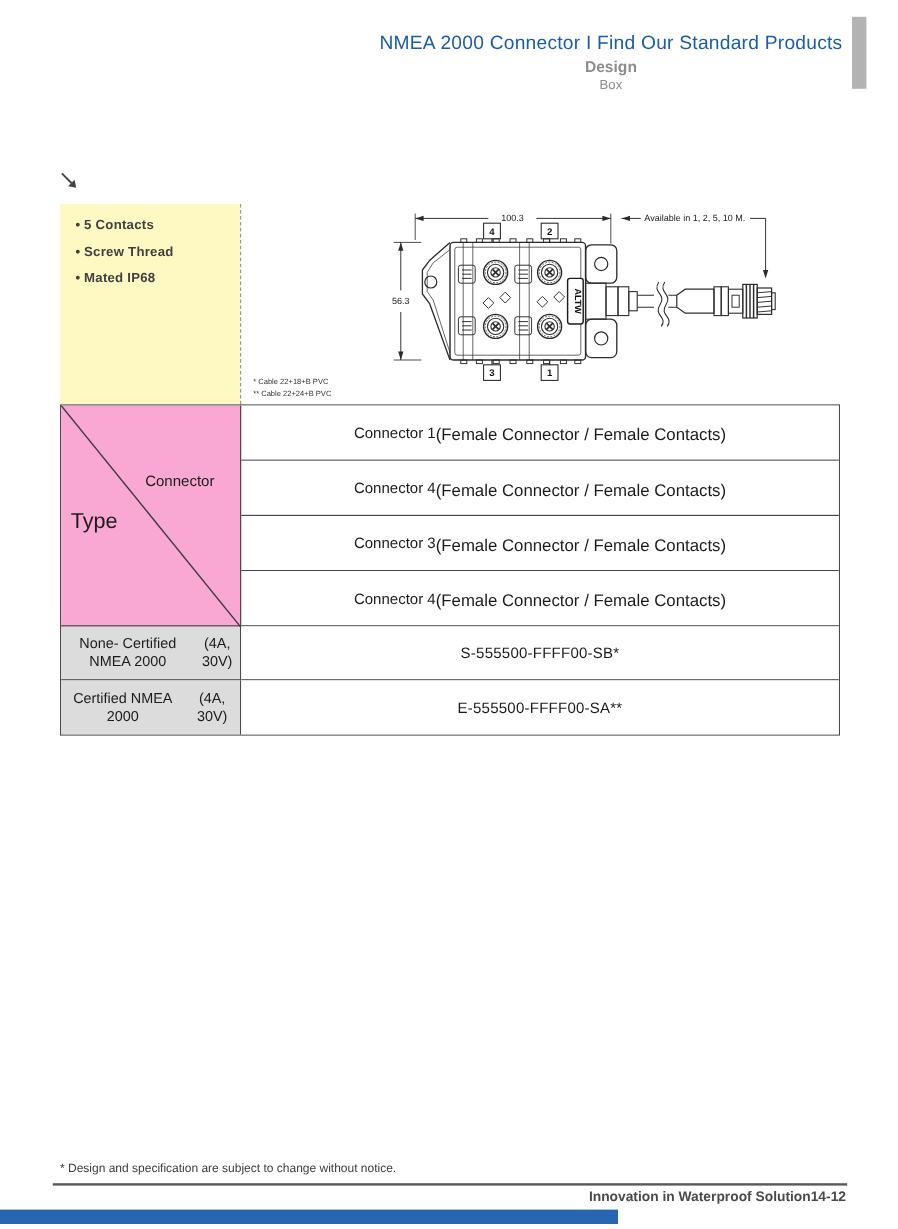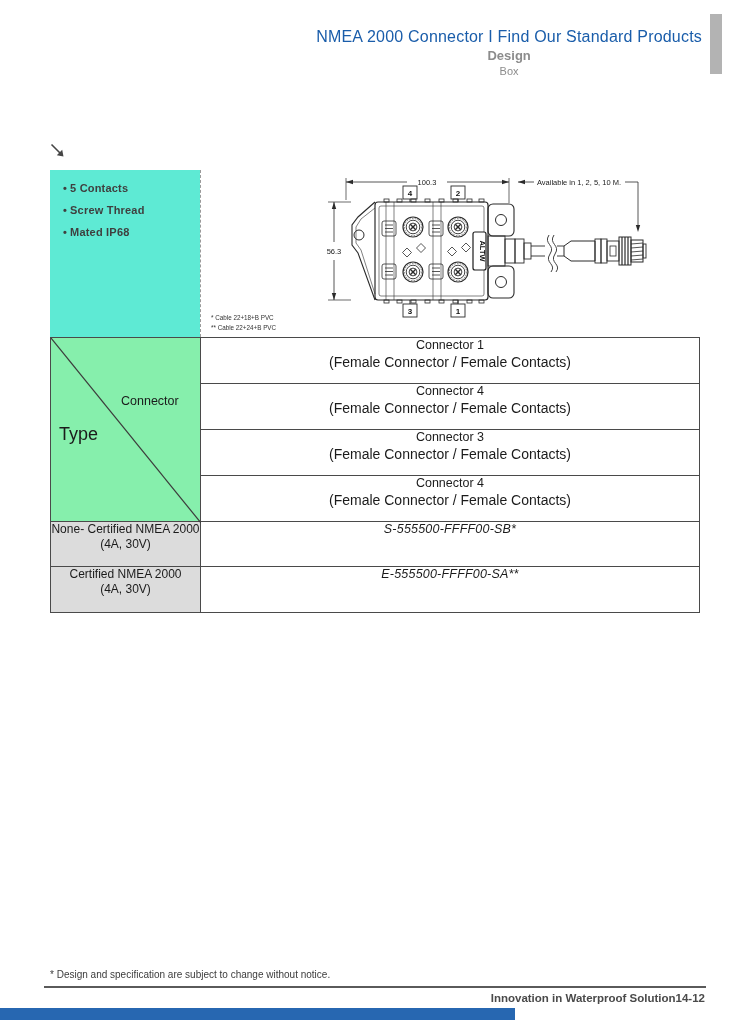--- a/index.html
+++ b/index.html
@@ -13,42 +13,42 @@
   .header-sub2 { color:#8c8c8c; font-size:11px; margin-top:2px; }
   .header-bar { position:absolute; left:710px; top:14px; width:12px; height:60px; background:#b3b3b3; }
 
   
   .breadcrumb { position:absolute; left:50px; top:143px; display:flex; align-items:center; gap:9px;
     font-family:"Liberation Serif", serif; font-weight:bold; font-size:18px; color:#454545; }
   .breadcrumb svg { display:block; }
 
   
   .top-panel { position:absolute; left:50px; top:170px; width:650px; height:167px; display:flex; }
-  .features-cell { width:150px; height:100%; background:#5eead4; padding:12px 10px 0 13px; }
+  .features-cell { width:150px; height:100%; background:#fef9c3; padding:12px 10px 0 13px; }
   .feature { font-size:11px; font-weight:bold; color:#3f3f3f; margin-bottom:10px; letter-spacing:.2px; }
   .feature .bullet { margin-right:3px; }
   .diagram-cell { width:500px; height:100%; border-left:1px dashed #9a9a9a; position:relative; }
   .dim-text { font-size:7.5px; fill:#222; font-family:"Liberation Sans", sans-serif; }
   .note-text { font-size:6.3px; fill:#333; font-family:"Liberation Sans", sans-serif; }
   .port-text { font-size:8px; fill:#111; font-weight:bold; font-family:"Liberation Sans", sans-serif; }
 
   
   .spec-table { position:absolute; left:50px; top:337px; width:650px; border:1px solid #4a4a4a;
     display:grid; grid-template-columns:150px 1fr; grid-template-rows:46px 46px 46px 46px 45px 45px; }
-  .cell { border-bottom:1px solid #4a4a4a; display:flex; flex-direction:column; justify-content:flex-start; align-items:center; text-align:center; color:#1b1b1b; }
+  .cell { border-bottom:1px solid #4a4a4a; display:flex; flex-direction:row; justify-content:center; align-items:center; text-align:center; color:#1b1b1b; }
   .cell.last { border-bottom:none; }
-  .corner-cell { grid-column:1; grid-row:1 / 5; position:relative; background:#86efac; border-right:1px solid #4a4a4a; border-bottom:1px solid #4a4a4a; }
+  .corner-cell { grid-column:1; grid-row:1 / 5; position:relative; background:#f9a8d4; border-right:1px solid #4a4a4a; border-bottom:1px solid #4a4a4a; }
   .corner-cell svg { position:absolute; inset:0; }
   .corner-top { position:absolute; left:70px; top:56px; font-size:12.5px; color:#1b1b1b; }
   .corner-bottom { position:absolute; left:8px; top:86px; font-size:18px; color:#1b1b1b; }
   .conn-cell { grid-column:2; background:#fff; }
   .conn-title { font-size:12.5px; }
   .conn-sub { font-size:14px; margin-top:2px; }
   .label-cell { grid-column:1; background:#dcdcdc; border-right:1px solid #4a4a4a; font-size:12px; line-height:15px; }
-  .part-cell { grid-column:2; background:#fff; font-size:12.5px; letter-spacing:.2px;font-style:italic; }
+  .part-cell { grid-column:2; background:#fff; font-size:12.5px; letter-spacing:.2px; }
 
   
   .footnote { position:absolute; left:50px; top:969px; font-size:10px; color:#3c3c3c; }
   .footer-line { position:absolute; left:44px; top:986px; width:662px; height:2px; background:#5a5a5a; }
   .footer-tagline { position:absolute; right:43px; top:992px; font-size:11.5px; font-weight:bold; color:#4a4a4a; }
   .footer-tagline .pagenum { }
   .bottom-bar { position:absolute; left:0; top:1008px; width:515px; height:12px; background:#2767b1; }
 </style>
 </head>
 <body>

